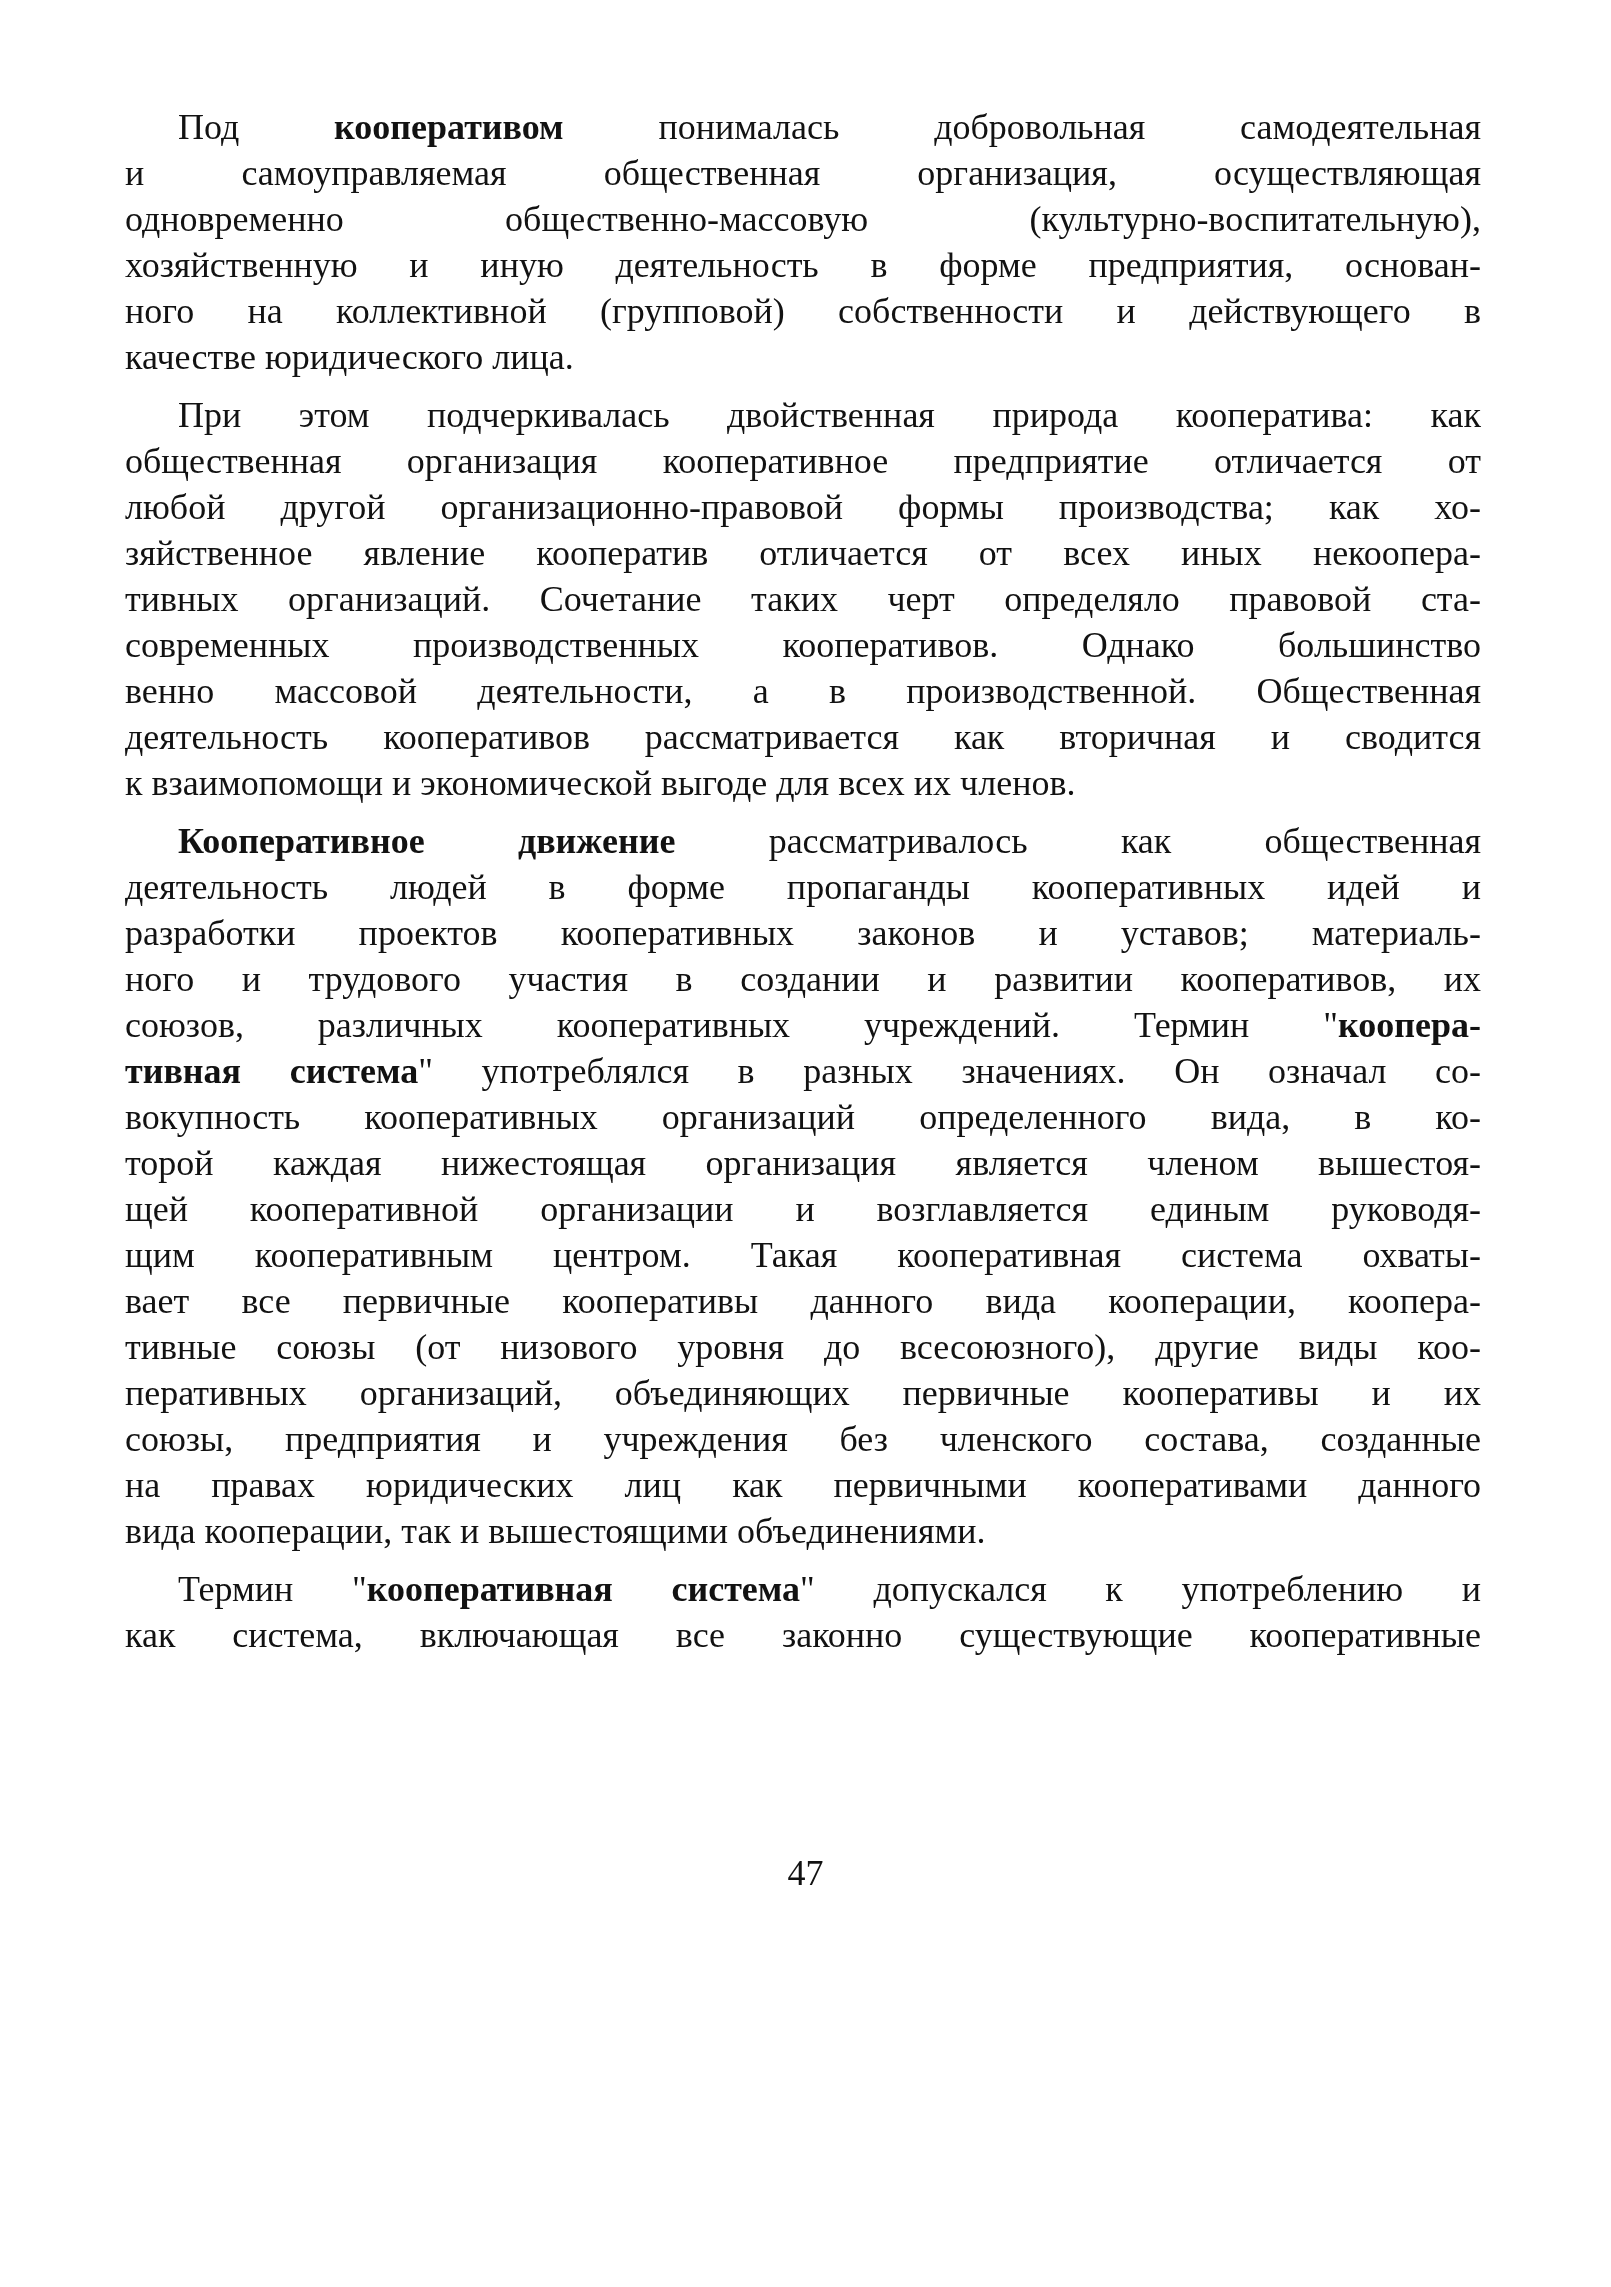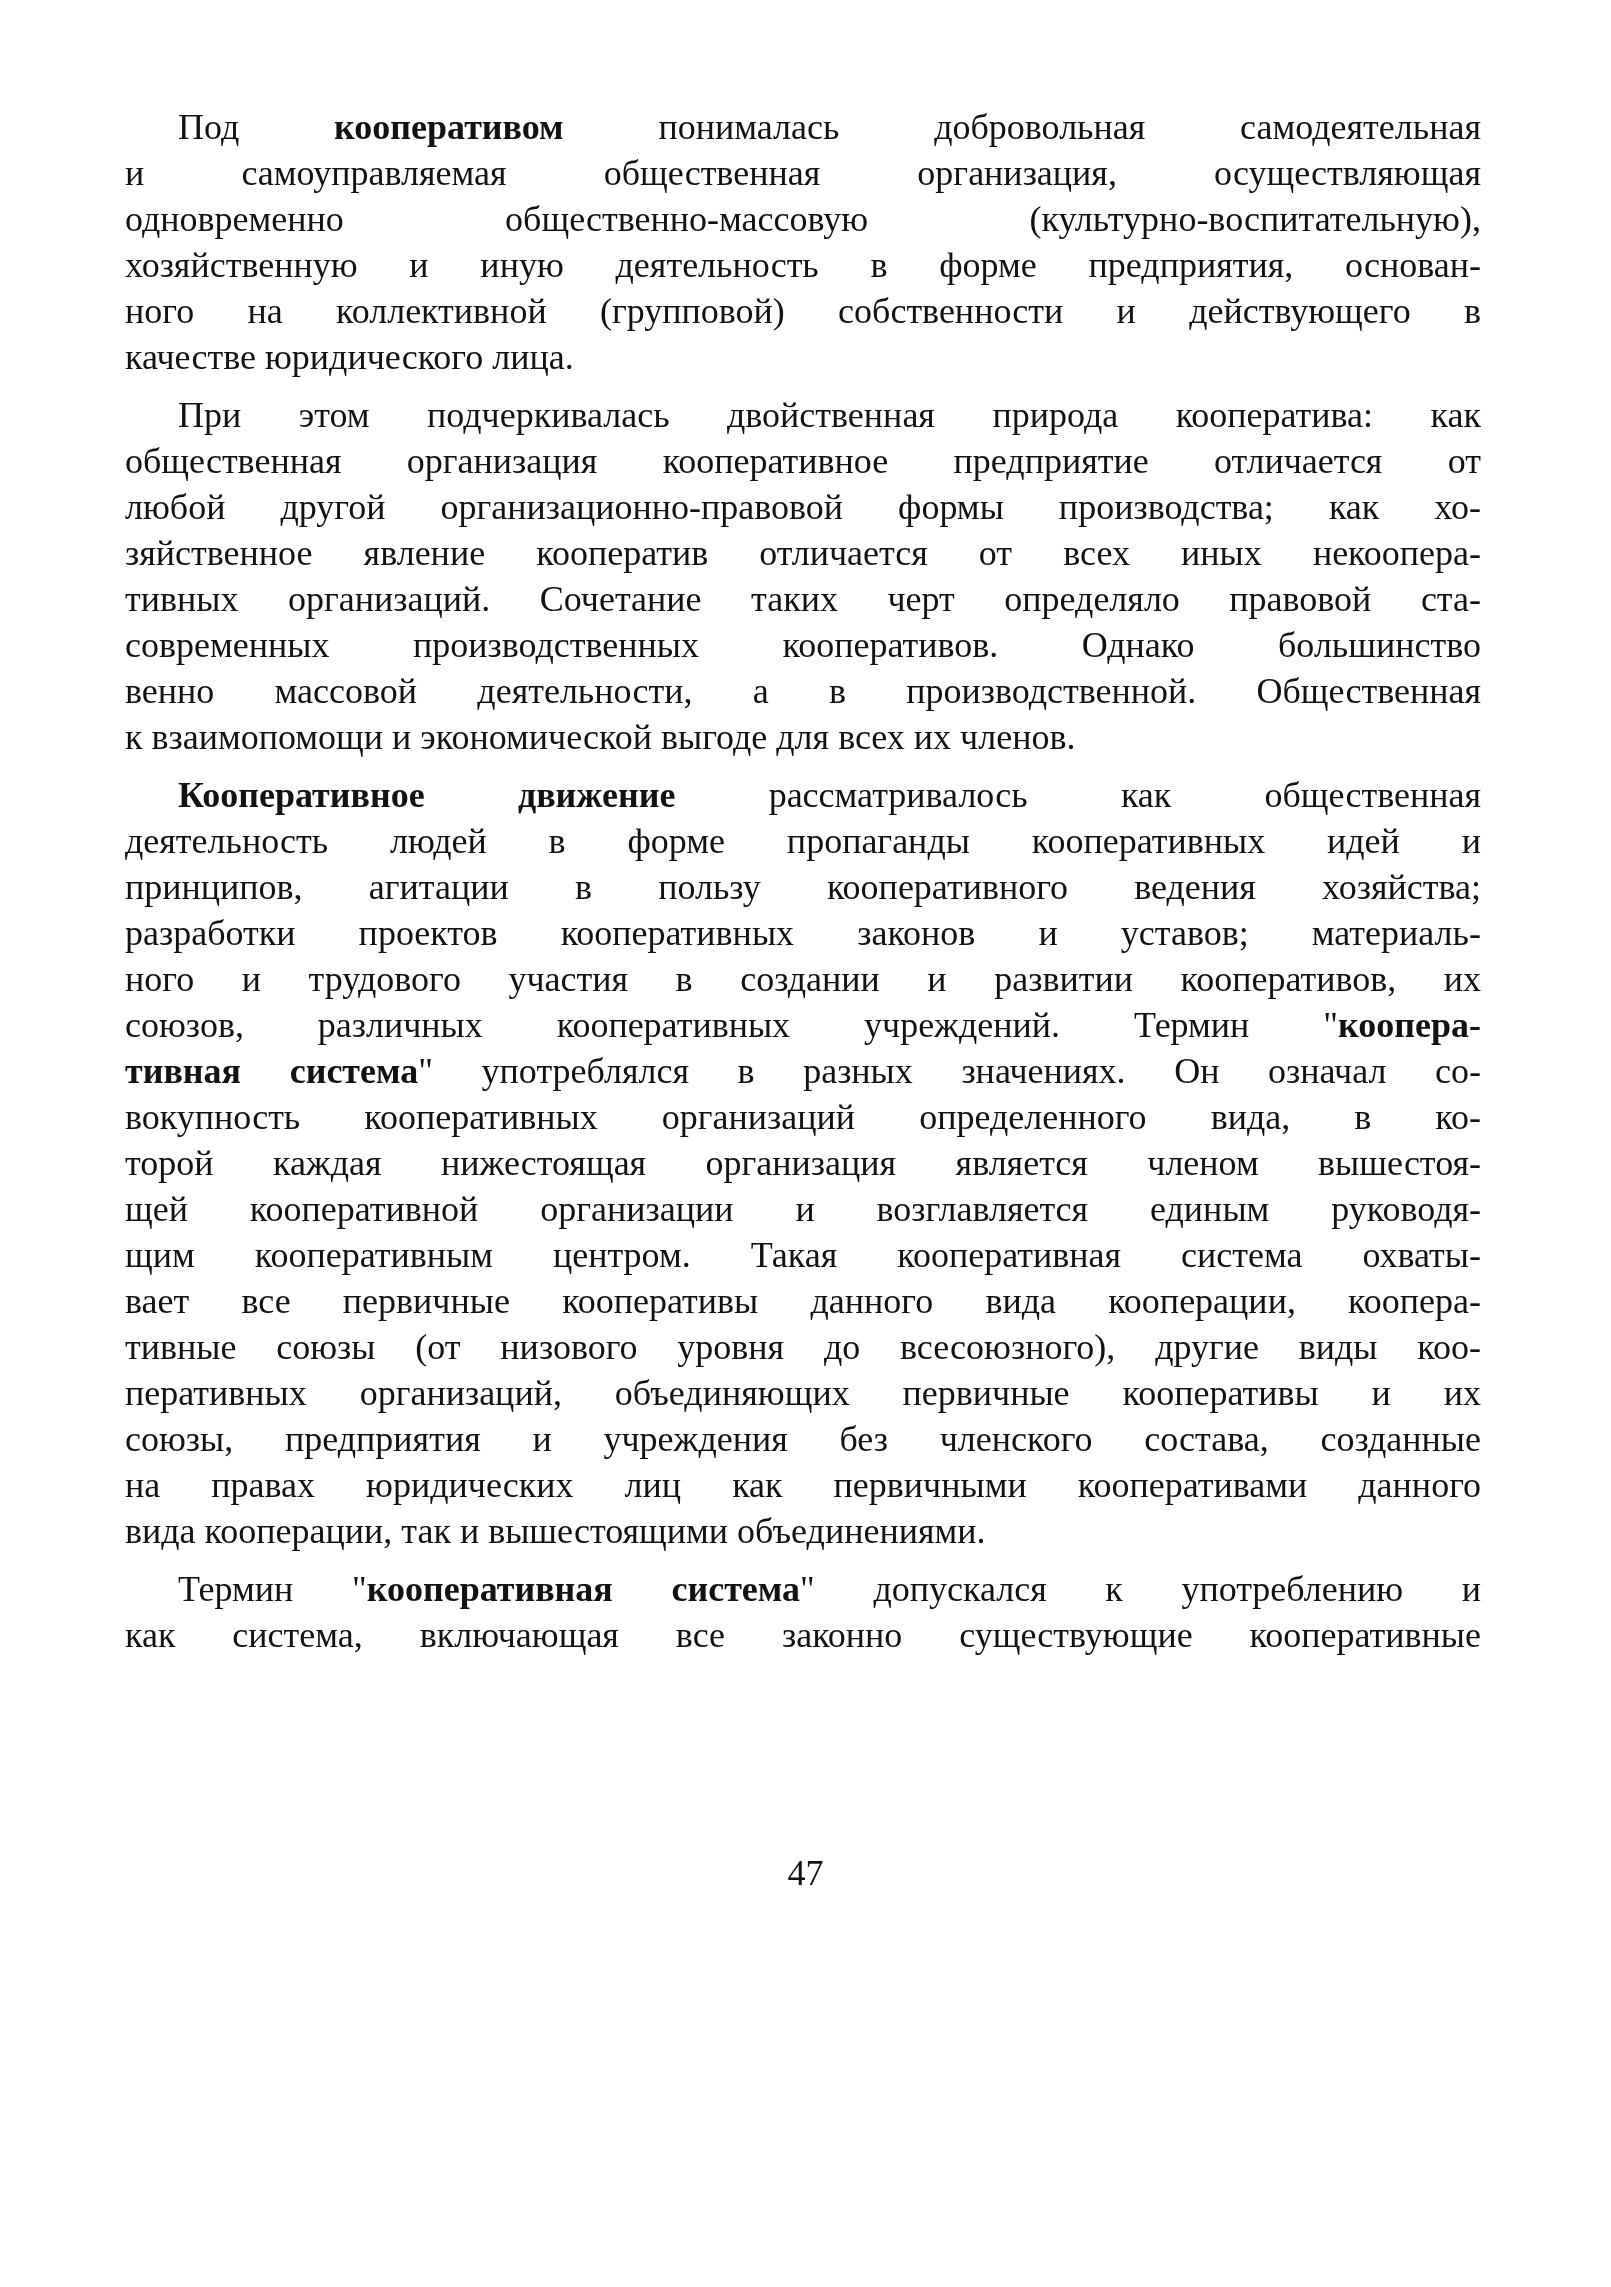--- a/index.html
+++ b/index.html
@@ -67,26 +67,26 @@
         <div class="line last"><span class="">качестве юридического лица.</span></div>
       </div>
       <div class="paragraph">
         <div class="line first"><span class="">При этом подчеркивалась двойственная природа кооператива: как</span></div>
         <div class="line"><span class="">общественная организация кооперативное предприятие отличается от</span></div>
         <div class="line"><span class="">любой другой организационно-правовой формы производства; как хо-</span></div>
         <div class="line"><span class="">зяйственное явление кооператив отличается от всех иных некоопера-</span></div>
         <div class="line"><span class="">тивных организаций. Сочетание таких черт определяло правовой ста-</span></div>
         <div class="line"><span class="">современных производственных кооперативов. Однако большинство</span></div>
         <div class="line"><span class="">венно массовой деятельности, а в производственной. Общественная</span></div>
+        <div class="line"><span class="">деятельность кооперативов рассматривается как вторичная и сводится</span></div>
         <div class="line last"><span class="">к взаимопомощи и экономической выгоде для всех их членов.</span></div>
       </div>
       <div class="paragraph">
         <div class="line first"><span class="bold">Кооперативное движение</span><span class=""> рассматривалось как общественная</span></div>
         <div class="line"><span class="">деятельность людей в форме пропаганды кооперативных идей и</span></div>
-        <div class="line"><span class="">принципов, агитации в пользу кооперативного ведения хозяйства;</span></div>
         <div class="line"><span class="">разработки проектов кооперативных законов и уставов; материаль-</span></div>
         <div class="line"><span class="">ного и трудового участия в создании и развитии кооперативов, их</span></div>
         <div class="line"><span class="">союзов, различных кооперативных учреждений. Термин "</span><span class="bold">коопера-</span></div>
         <div class="line"><span class="bold">тивная система</span><span class="">" употреблялся в разных значениях. Он означал со-</span></div>
         <div class="line"><span class="">вокупность кооперативных организаций определенного вида, в ко-</span></div>
         <div class="line"><span class="">торой каждая нижестоящая организация является членом вышестоя-</span></div>
         <div class="line"><span class="">щей кооперативной организации и возглавляется единым руководя-</span></div>
         <div class="line"><span class="">щим кооперативным центром. Такая кооперативная система охваты-</span></div>
         <div class="line"><span class="">вает все первичные кооперативы данного вида кооперации, коопера-</span></div>
         <div class="line"><span class="">тивные союзы (от низового уровня до всесоюзного), другие виды коо-</span></div>

